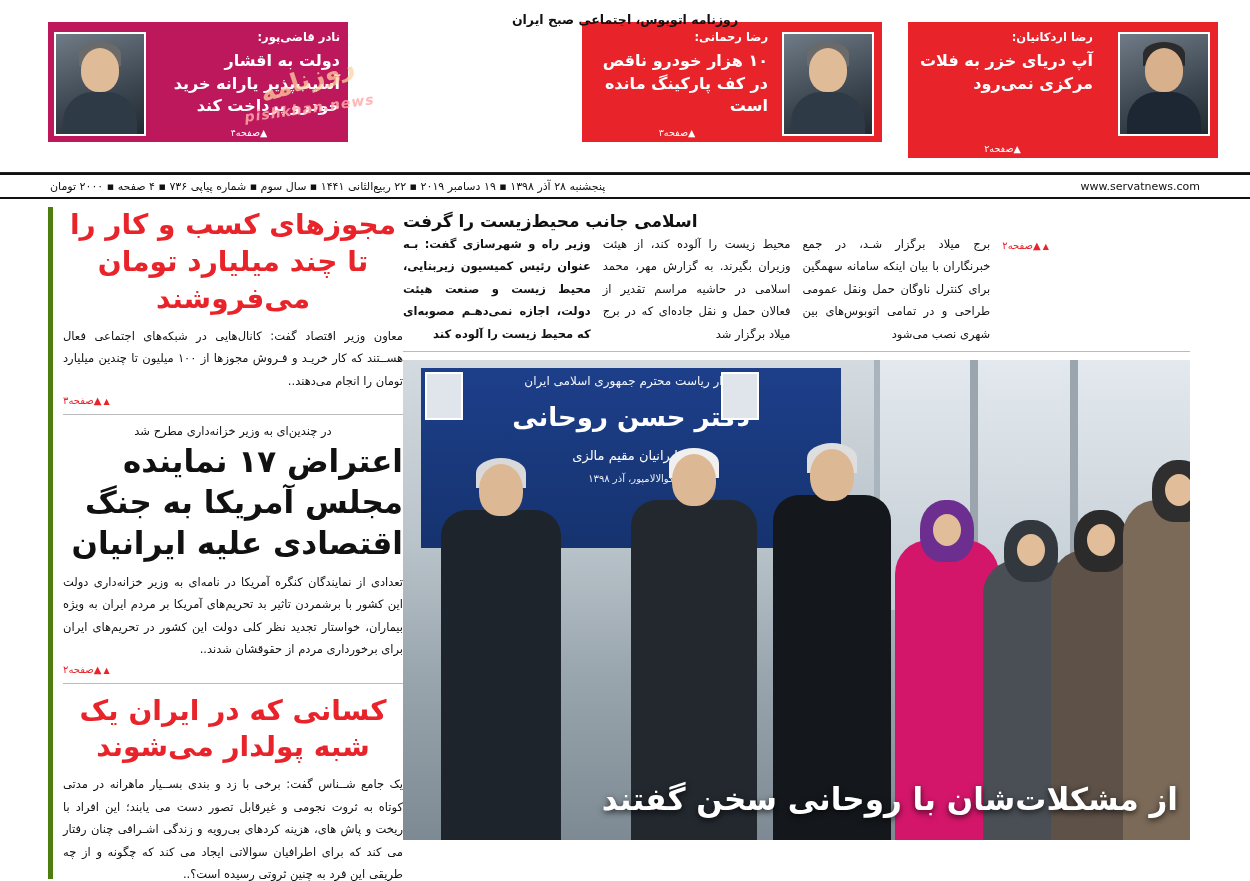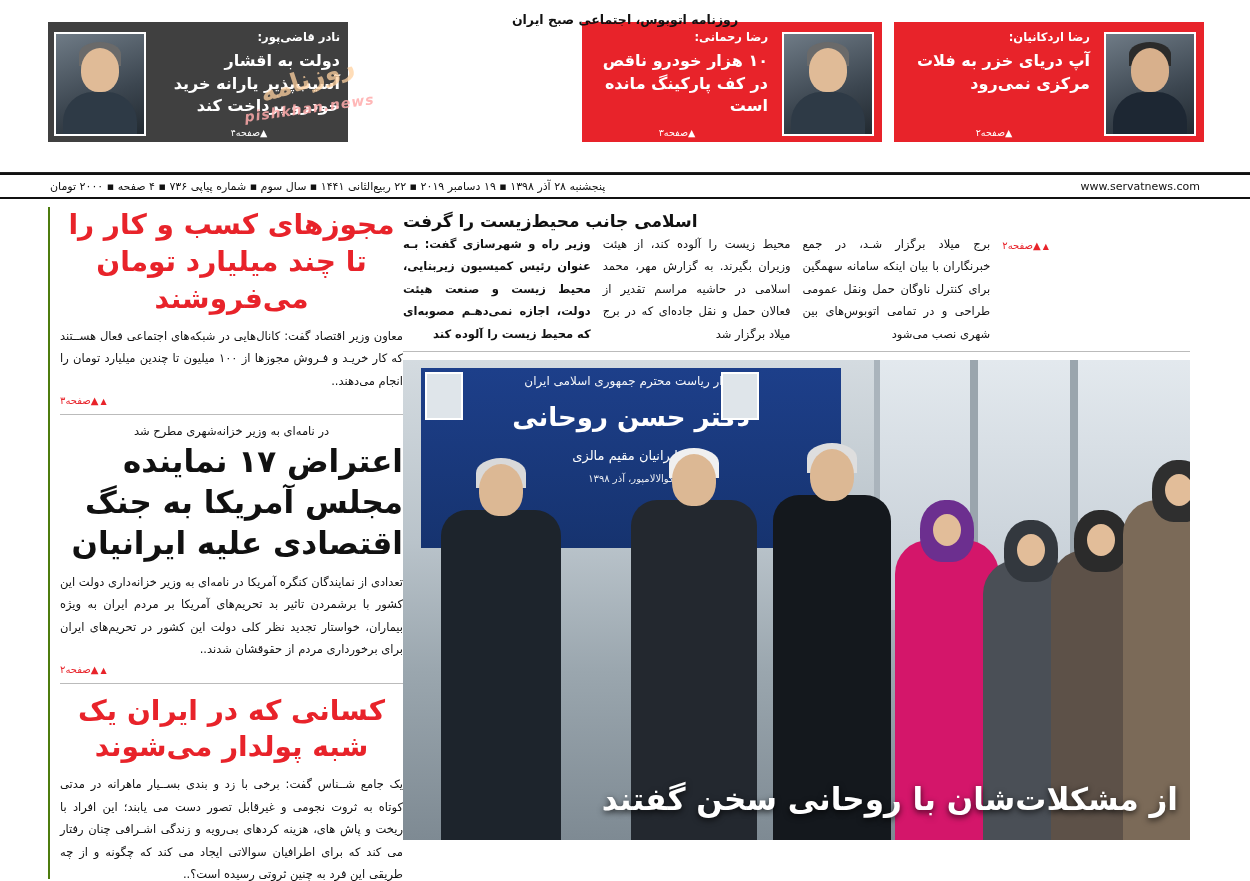--- a/index.html
+++ b/index.html
@@ -21,27 +21,28 @@
 
   
   .masthead {
     position: relative;
     height: 172px;
     border-bottom: 1px solid #222;
   }
   .mast-left-box {
     position: absolute;
     top: 22px;
-    right: 46px;
+    right: 32px;
     width: 310px;
-    height: 120px;
+    height: 136px;
     background: #e8232a;
     display: flex;
     flex-direction: row;
     align-items: stretch;
+    gap: 11px;
   }
   .mast-box-photo {
     width: 88px;
     height: 100px;
     margin: 10px 8px 10px 6px;
     border: 2px solid #fff;
     background: linear-gradient(160deg,#6f7b86 0%, #3c4650 60%, #222a31 100%);
     position: relative;
     overflow: hidden;
     flex: none;
@@ -143,21 +144,21 @@
     margin-top: 2px;
     font-weight: bold;
   }
 
   .mast-right-box {
     position: absolute;
     top: 22px;
     left: 48px;
     width: 300px;
     height: 120px;
-    background: #404040;
+    background: #be185d;
     display: flex;
     flex-direction: row-reverse;
   }
   .watermark {
     position: absolute;
     left: 196px;
     top: 78px;
     color: rgba(255,170,170,0.85);
     font-size: 14px;
     font-weight: bold;
@@ -199,21 +200,21 @@
     display: flex;
     flex-direction: row;
     padding: 8px 48px 0 48px;
     box-sizing: border-box;
     height: 680px;
   }
   .col-right {
     width: 355px;
     flex: none;
     padding-left: 10px;
-    border-left: 2px solid #4d7c0f;
+    border-left: 5px solid #4d7c0f;
     box-sizing: border-box;
   }
   .col-main {
     flex: 1;
     padding-right: 12px;
     box-sizing: border-box;
   }
 
   .lead-kicker {
     text-align: left;
@@ -546,21 +547,21 @@
 
     <div class="col-right">
 
       <div class="art">
         <div class="art-title red center">مجوزهای کسب و کار را تا چند میلیارد تومان می‌فروشند</div>
         <div class="art-body">معاون وزیر اقتصاد گفت: کانال‌هایی در شبکه‌های اجتماعی فعال هســتند که کار خریـد و فـروش مجوزها از ۱۰۰ میلیون تا چندین میلیارد تومان را انجام می‌دهند..</div>
         <div class="pg">▲صفحه۳</div>
       </div>
 
       <div class="art">
-        <div class="art-kicker">در نامه‌ای به وزیر خزانه‌شهری مطرح شد</div>
+        <div class="art-kicker">در چندین‌ای به وزیر خزانه‌داری مطرح شد</div>
         <div class="art-title small">اعتراض ۱۷ نماینده مجلس آمریکا به جنگ اقتصادی علیه ایرانیان</div>
         <div class="art-body">تعدادی از نمایندگان کنگره آمریکا در نامه‌ای به وزیر خزانه‌داری دولت این کشور با برشمردن تاثیر بد تحریم‌های آمریکا بر مردم ایران به ویژه بیماران، خواستار تجدید نظر کلی دولت این کشور در تحریم‌های ایران برای برخورداری مردم از حقوقشان شدند..</div>
         <div class="pg">▲صفحه۲</div>
       </div>
 
       <div class="art">
         <div class="art-title red center">کسانی که در ایران یک شبه پولدار می‌شوند</div>
         <div class="art-body">یک جامع شــناس گفت: برخی با زد و بندی بســیار ماهرانه در مدتی کوتاه به ثروت نجومی و غیرقابل تصور دست می یابند؛ این افراد با ریخت و پاش های، هزینه کردهای بی‌رویه و زندگی اشـرافی چنان رفتار می کند که برای اطرافیان سوالاتی ایجاد می کند که چگونه و از چه طریقی این فرد به چنین ثروتی رسیده است؟..</div>
         <div class="pg">▲صفحه۳</div>
       </div>

